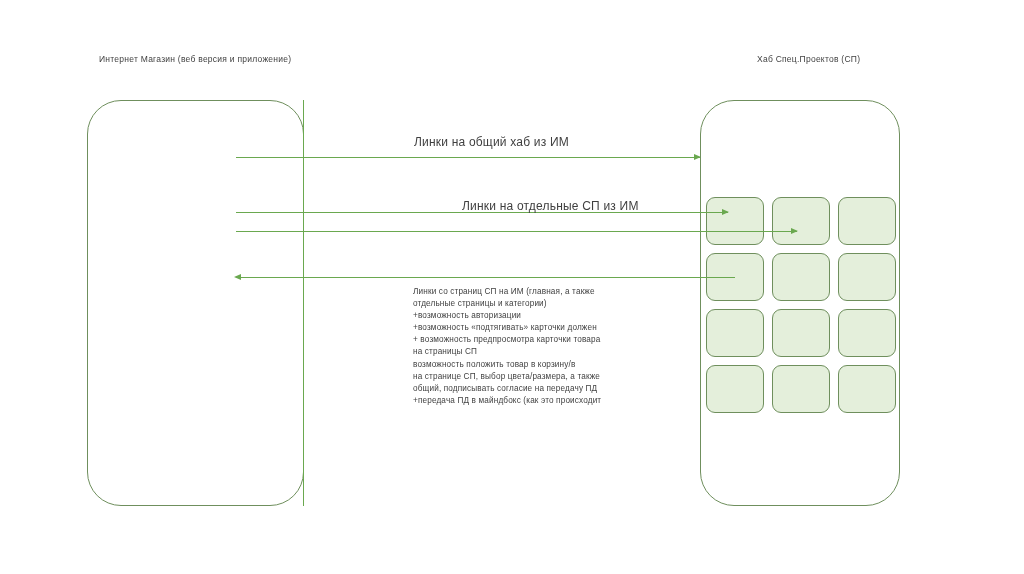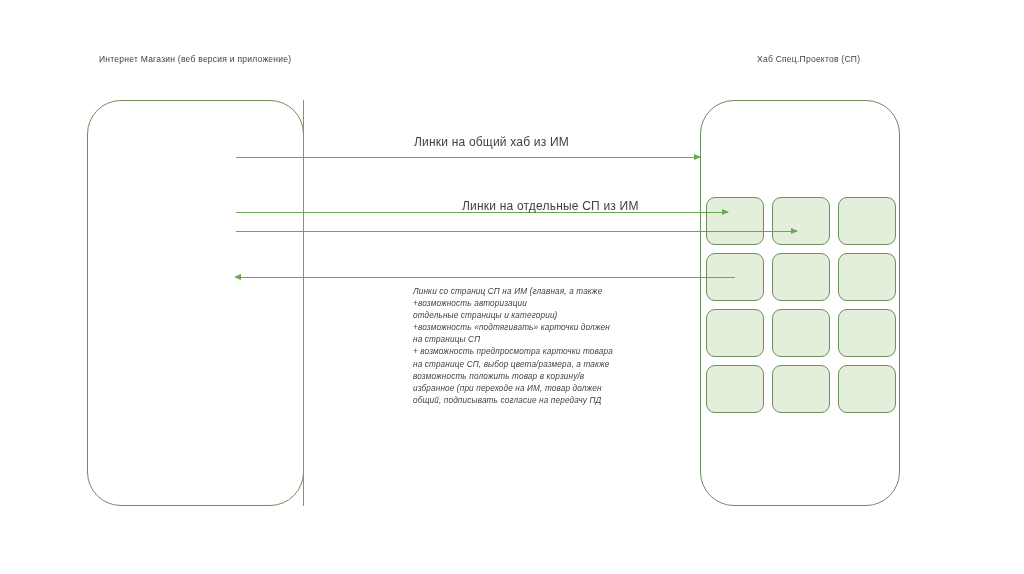--- a/index.html
+++ b/index.html
@@ -105,21 +105,21 @@
   #desc-block {
     position: absolute;
     left: 413px;
     top: 286px;
     width: 208px;
     font-size: 8.2px;
     line-height: 12.1px;
     letter-spacing: 0.15px;
     color: #3f3f3f;
   }
-  #desc-block .line { display: block; white-space: pre-wrap; font-style: italic; }
+  #desc-block .line { display: block; white-space: pre-wrap; }
 </style>
 </head>
 <body>
 
 <div class="canvas">
 
   <div class="col-title" id="title-left">Интернет Магазин (веб версия и приложение)</div>
   <div class="col-title" id="title-right">Хаб Спец.Проектов (СП)</div>
 
   <div class="panel" id="panel-left"></div>
@@ -151,24 +151,24 @@
   <div class="edge-label" id="label-sp">Линки на отдельные СП из ИМ</div>
 
   <div class="hline" style="left:236px; top:231px; width:561px;"></div>
   <div class="arrow-head right" style="left:791px; top:227.5px;"></div>
 
   <div class="hline" style="left:240px; top:277px; width:495px;"></div>
   <div class="arrow-head left" style="left:234px; top:273.5px;"></div>
 
   <div id="desc-block">
     <span class="line">Линки со страниц СП на ИМ (главная, а также</span>
+    <span class="line">отдельные страницы и категории)</span>
     <span class="line">+возможность авторизации</span>
-    <span class="line">отдельные страницы и категории)</span>
     <span class="line">+возможность «подтягивать» карточки должен</span>
+    <span class="line">+ возможность предпросмотра карточки товара</span>
     <span class="line">на страницы СП</span>
-    <span class="line">+ возможность предпросмотра карточки товара</span>
+    <span class="line">возможность положить товар в корзину/в</span>
     <span class="line">на странице СП, выбор цвета/размера, а также</span>
-    <span class="line">возможность положить товар в корзину/в</span>
-    <span class="line">избранное (при переходе на ИМ, товар должен</span>
     <span class="line">общий, подписывать согласие на передачу ПД</span>
+    <span class="line">+передача ПД в майндбокс (как это происходит</span>
   </div>
 
 </div>
 
 </body></html>

